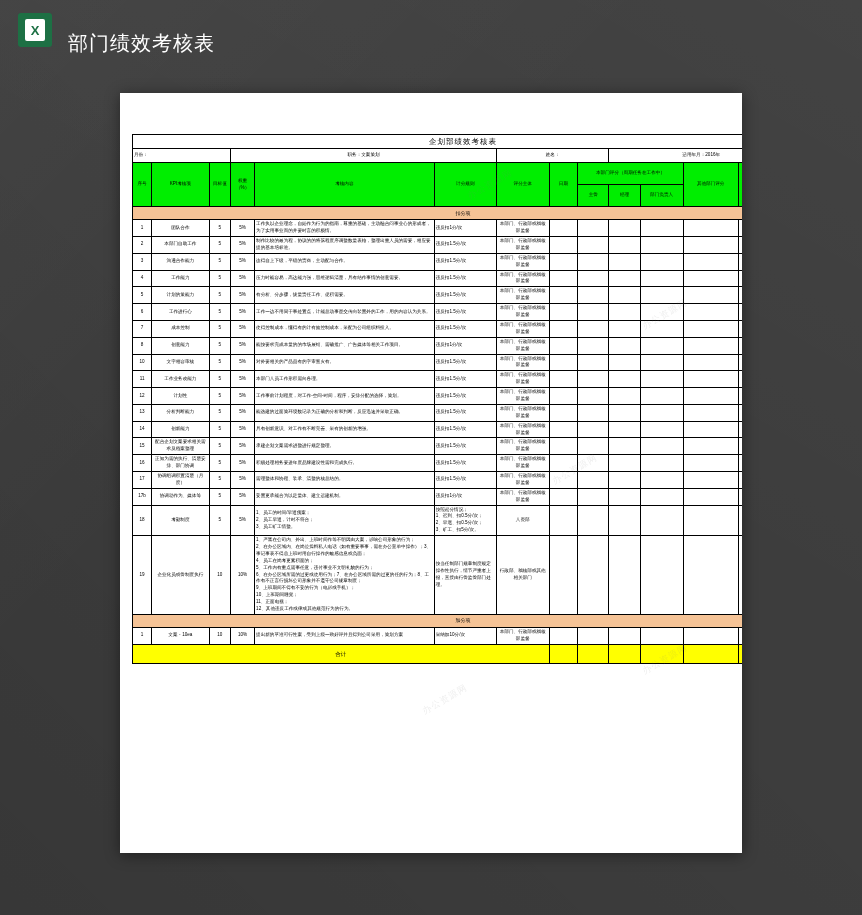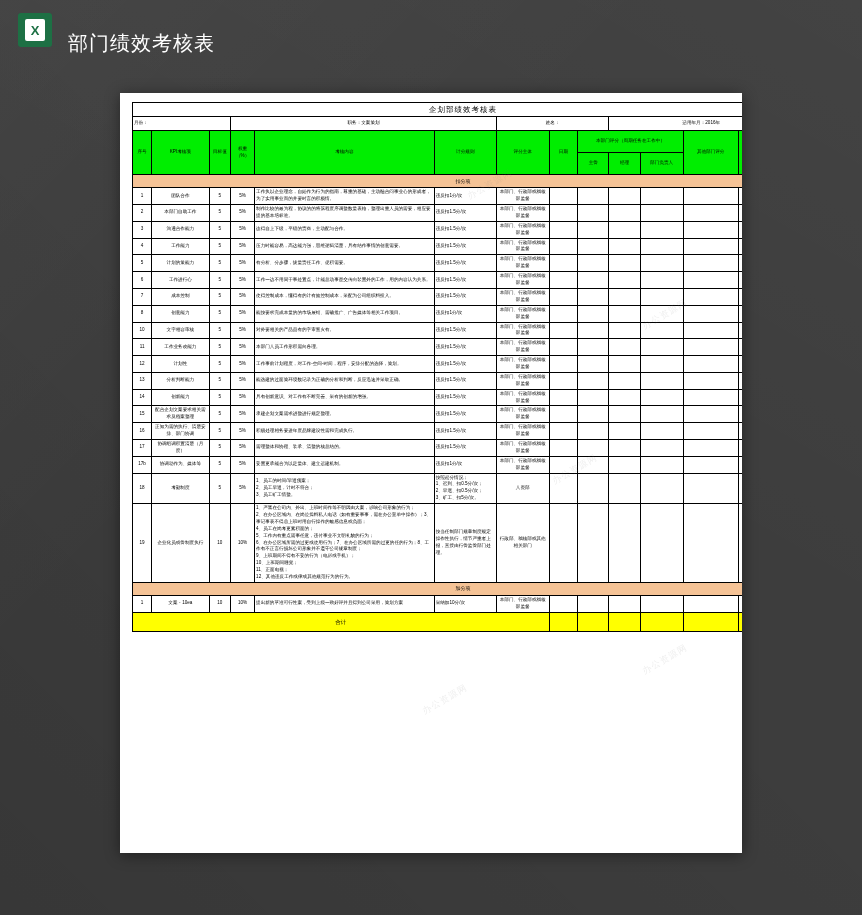--- a/index.html
+++ b/index.html
@@ -51,20 +51,21 @@
     box-sizing:border-box;
     width:100%;
   }
   table.grid{
     border-collapse:collapse;
     width:662px;
     table-layout:fixed;
     font-size:4.6px;
     line-height:1.5;
     color:#000;
+    margin-top:32px;
   }
   table.grid td,table.grid th{
     border:0.5px solid #000;
     padding:1px 1px;
     vertical-align:middle;
     word-break:break-all;
     font-weight:normal;
   }
   .title-row td{
     border:0.5px solid #000;

